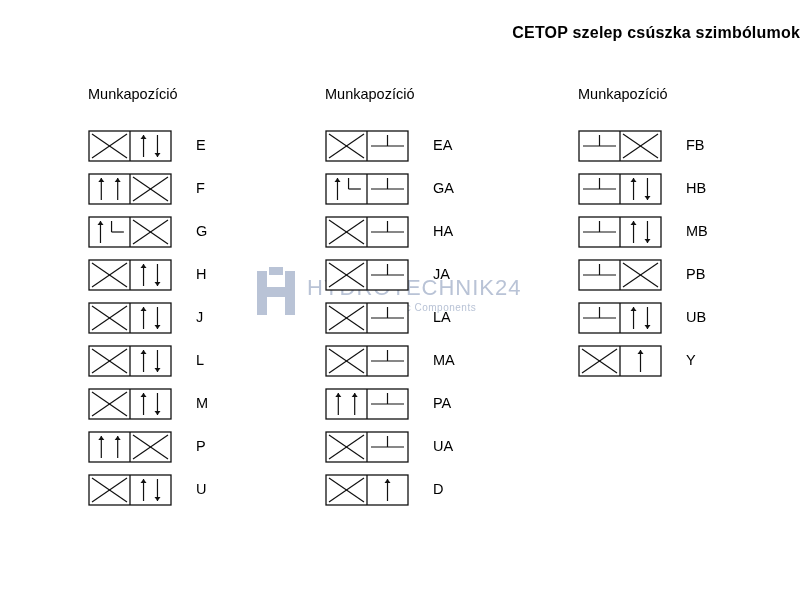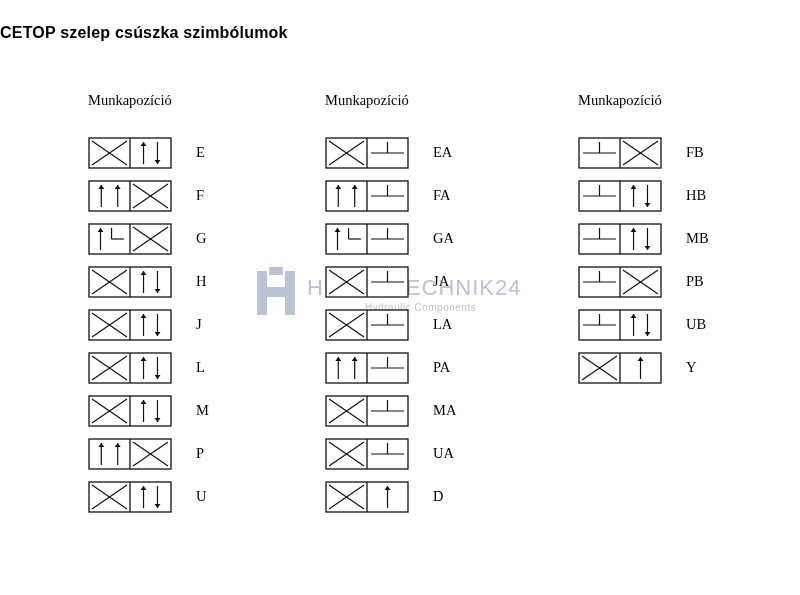--- a/index.html
+++ b/index.html
@@ -13,29 +13,28 @@
     font-family: "Liberation Sans", sans-serif;
     color: #000000;
     position: relative;
     overflow: hidden;
   }
   #page-title {
     position: absolute;
     top: 24px;
     left: 0;
     width: 800px;
-    text-align: left;
+    text-align: right;
     font-size: 16px;
     font-weight: bold;
     letter-spacing: 0.2px;
   }
   .column {
     position: absolute;
-    top: 92px;
-    font-family: Liberation Serif, serif;
+    top: 86px;
   }
   #col-1 { left: 88px; }
   #col-2 { left: 325px; }
   #col-3 { left: 578px; }
   .col-heading {
     font-size: 14.5px;
     font-weight: normal;
     margin: 0 0 22px 0;
     white-space: nowrap;
   }
@@ -269,109 +268,107 @@
           </svg>
         </div>
         <div class="row-label">EA</div>
       </div>
       <div class="row">
         <div class="sym-wrap">
           <svg width="84" height="32" viewBox="0 0 84 32">
             <g transform="translate(1,1)">
               <rect x="0" y="0" width="82" height="30" fill="#fff" stroke="#111111" stroke-width="1.3"></rect>
               <line x1="41" y1="0" x2="41" y2="30" stroke="#111111" stroke-width="1.3"></line>
+              <line x1="11.48" y1="26" x2="11.48" y2="4" stroke="#111111" stroke-width="1.2"></line>
+              <polygon points="11.48,4 8.48,8 14.48,8" fill="#111111"></polygon>
+              <line x1="22.55" y1="4" x2="22.55" y2="15" stroke="#111111" stroke-width="1.2"></line>
+              <line x1="22.55" y1="15" x2="34.85" y2="15" stroke="#111111" stroke-width="1.2"></line>
+              <line x1="45" y1="15" x2="78" y2="15" stroke="#111111" stroke-width="1.2"></line>
+              <line x1="61.5" y1="15" x2="61.5" y2="4" stroke="#111111" stroke-width="1.2"></line>
+            </g>
+          </svg>
+        </div>
+        <div class="row-label">GA</div>
+      </div>
+      <div class="row">
+        <div class="sym-wrap">
+          <svg width="84" height="32" viewBox="0 0 84 32">
+            <g transform="translate(1,1)">
+              <rect x="0" y="0" width="82" height="30" fill="#fff" stroke="#111111" stroke-width="1.3"></rect>
+              <line x1="41" y1="0" x2="41" y2="30" stroke="#111111" stroke-width="1.3"></line>
+              <line x1="3" y1="3" x2="38" y2="27" stroke="#111111" stroke-width="1.2"></line>
+              <line x1="38" y1="3" x2="3" y2="27" stroke="#111111" stroke-width="1.2"></line>
+              <line x1="45" y1="15" x2="78" y2="15" stroke="#111111" stroke-width="1.2"></line>
+              <line x1="61.5" y1="15" x2="61.5" y2="4" stroke="#111111" stroke-width="1.2"></line>
+            </g>
+          </svg>
+        </div>
+        <div class="row-label">HA</div>
+      </div>
+      <div class="row">
+        <div class="sym-wrap">
+          <svg width="84" height="32" viewBox="0 0 84 32">
+            <g transform="translate(1,1)">
+              <rect x="0" y="0" width="82" height="30" fill="#fff" stroke="#111111" stroke-width="1.3"></rect>
+              <line x1="41" y1="0" x2="41" y2="30" stroke="#111111" stroke-width="1.3"></line>
+              <line x1="3" y1="3" x2="38" y2="27" stroke="#111111" stroke-width="1.2"></line>
+              <line x1="38" y1="3" x2="3" y2="27" stroke="#111111" stroke-width="1.2"></line>
+              <line x1="45" y1="15" x2="78" y2="15" stroke="#111111" stroke-width="1.2"></line>
+              <line x1="61.5" y1="15" x2="61.5" y2="4" stroke="#111111" stroke-width="1.2"></line>
+            </g>
+          </svg>
+        </div>
+        <div class="row-label">JA</div>
+      </div>
+      <div class="row">
+        <div class="sym-wrap">
+          <svg width="84" height="32" viewBox="0 0 84 32">
+            <g transform="translate(1,1)">
+              <rect x="0" y="0" width="82" height="30" fill="#fff" stroke="#111111" stroke-width="1.3"></rect>
+              <line x1="41" y1="0" x2="41" y2="30" stroke="#111111" stroke-width="1.3"></line>
+              <line x1="3" y1="3" x2="38" y2="27" stroke="#111111" stroke-width="1.2"></line>
+              <line x1="38" y1="3" x2="3" y2="27" stroke="#111111" stroke-width="1.2"></line>
+              <line x1="45" y1="15" x2="78" y2="15" stroke="#111111" stroke-width="1.2"></line>
+              <line x1="61.5" y1="15" x2="61.5" y2="4" stroke="#111111" stroke-width="1.2"></line>
+            </g>
+          </svg>
+        </div>
+        <div class="row-label">LA</div>
+      </div>
+      <div class="row">
+        <div class="sym-wrap">
+          <svg width="84" height="32" viewBox="0 0 84 32">
+            <g transform="translate(1,1)">
+              <rect x="0" y="0" width="82" height="30" fill="#fff" stroke="#111111" stroke-width="1.3"></rect>
+              <line x1="41" y1="0" x2="41" y2="30" stroke="#111111" stroke-width="1.3"></line>
+              <line x1="3" y1="3" x2="38" y2="27" stroke="#111111" stroke-width="1.2"></line>
+              <line x1="38" y1="3" x2="3" y2="27" stroke="#111111" stroke-width="1.2"></line>
+              <line x1="45" y1="15" x2="78" y2="15" stroke="#111111" stroke-width="1.2"></line>
+              <line x1="61.5" y1="15" x2="61.5" y2="4" stroke="#111111" stroke-width="1.2"></line>
+            </g>
+          </svg>
+        </div>
+        <div class="row-label">MA</div>
+      </div>
+      <div class="row">
+        <div class="sym-wrap">
+          <svg width="84" height="32" viewBox="0 0 84 32">
+            <g transform="translate(1,1)">
+              <rect x="0" y="0" width="82" height="30" fill="#fff" stroke="#111111" stroke-width="1.3"></rect>
+              <line x1="41" y1="0" x2="41" y2="30" stroke="#111111" stroke-width="1.3"></line>
               <line x1="12.299999999999999" y1="26" x2="12.299999999999999" y2="4" stroke="#111111" stroke-width="1.2"></line>
               <polygon points="12.299999999999999,4 9.299999999999999,8 15.299999999999999,8" fill="#111111"></polygon>
               <line x1="28.7" y1="26" x2="28.7" y2="4" stroke="#111111" stroke-width="1.2"></line>
               <polygon points="28.7,4 25.7,8 31.7,8" fill="#111111"></polygon>
               <line x1="45" y1="15" x2="78" y2="15" stroke="#111111" stroke-width="1.2"></line>
               <line x1="61.5" y1="15" x2="61.5" y2="4" stroke="#111111" stroke-width="1.2"></line>
             </g>
           </svg>
         </div>
-        <div class="row-label">FA</div>
-      </div>
-      <div class="row">
-        <div class="sym-wrap">
-          <svg width="84" height="32" viewBox="0 0 84 32">
-            <g transform="translate(1,1)">
-              <rect x="0" y="0" width="82" height="30" fill="#fff" stroke="#111111" stroke-width="1.3"></rect>
-              <line x1="41" y1="0" x2="41" y2="30" stroke="#111111" stroke-width="1.3"></line>
-              <line x1="11.48" y1="26" x2="11.48" y2="4" stroke="#111111" stroke-width="1.2"></line>
-              <polygon points="11.48,4 8.48,8 14.48,8" fill="#111111"></polygon>
-              <line x1="22.55" y1="4" x2="22.55" y2="15" stroke="#111111" stroke-width="1.2"></line>
-              <line x1="22.55" y1="15" x2="34.85" y2="15" stroke="#111111" stroke-width="1.2"></line>
-              <line x1="45" y1="15" x2="78" y2="15" stroke="#111111" stroke-width="1.2"></line>
-              <line x1="61.5" y1="15" x2="61.5" y2="4" stroke="#111111" stroke-width="1.2"></line>
-            </g>
-          </svg>
-        </div>
-        <div class="row-label">GA</div>
-      </div>
-      <div class="row">
-        <div class="sym-wrap">
-          <svg width="84" height="32" viewBox="0 0 84 32">
-            <g transform="translate(1,1)">
-              <rect x="0" y="0" width="82" height="30" fill="#fff" stroke="#111111" stroke-width="1.3"></rect>
-              <line x1="41" y1="0" x2="41" y2="30" stroke="#111111" stroke-width="1.3"></line>
-              <line x1="3" y1="3" x2="38" y2="27" stroke="#111111" stroke-width="1.2"></line>
-              <line x1="38" y1="3" x2="3" y2="27" stroke="#111111" stroke-width="1.2"></line>
-              <line x1="45" y1="15" x2="78" y2="15" stroke="#111111" stroke-width="1.2"></line>
-              <line x1="61.5" y1="15" x2="61.5" y2="4" stroke="#111111" stroke-width="1.2"></line>
-            </g>
-          </svg>
-        </div>
-        <div class="row-label">JA</div>
-      </div>
-      <div class="row">
-        <div class="sym-wrap">
-          <svg width="84" height="32" viewBox="0 0 84 32">
-            <g transform="translate(1,1)">
-              <rect x="0" y="0" width="82" height="30" fill="#fff" stroke="#111111" stroke-width="1.3"></rect>
-              <line x1="41" y1="0" x2="41" y2="30" stroke="#111111" stroke-width="1.3"></line>
-              <line x1="3" y1="3" x2="38" y2="27" stroke="#111111" stroke-width="1.2"></line>
-              <line x1="38" y1="3" x2="3" y2="27" stroke="#111111" stroke-width="1.2"></line>
-              <line x1="45" y1="15" x2="78" y2="15" stroke="#111111" stroke-width="1.2"></line>
-              <line x1="61.5" y1="15" x2="61.5" y2="4" stroke="#111111" stroke-width="1.2"></line>
-            </g>
-          </svg>
-        </div>
-        <div class="row-label">LA</div>
-      </div>
-      <div class="row">
-        <div class="sym-wrap">
-          <svg width="84" height="32" viewBox="0 0 84 32">
-            <g transform="translate(1,1)">
-              <rect x="0" y="0" width="82" height="30" fill="#fff" stroke="#111111" stroke-width="1.3"></rect>
-              <line x1="41" y1="0" x2="41" y2="30" stroke="#111111" stroke-width="1.3"></line>
-              <line x1="12.299999999999999" y1="26" x2="12.299999999999999" y2="4" stroke="#111111" stroke-width="1.2"></line>
-              <polygon points="12.299999999999999,4 9.299999999999999,8 15.299999999999999,8" fill="#111111"></polygon>
-              <line x1="28.7" y1="26" x2="28.7" y2="4" stroke="#111111" stroke-width="1.2"></line>
-              <polygon points="28.7,4 25.7,8 31.7,8" fill="#111111"></polygon>
-              <line x1="45" y1="15" x2="78" y2="15" stroke="#111111" stroke-width="1.2"></line>
-              <line x1="61.5" y1="15" x2="61.5" y2="4" stroke="#111111" stroke-width="1.2"></line>
-            </g>
-          </svg>
-        </div>
         <div class="row-label">PA</div>
-      </div>
-      <div class="row">
-        <div class="sym-wrap">
-          <svg width="84" height="32" viewBox="0 0 84 32">
-            <g transform="translate(1,1)">
-              <rect x="0" y="0" width="82" height="30" fill="#fff" stroke="#111111" stroke-width="1.3"></rect>
-              <line x1="41" y1="0" x2="41" y2="30" stroke="#111111" stroke-width="1.3"></line>
-              <line x1="3" y1="3" x2="38" y2="27" stroke="#111111" stroke-width="1.2"></line>
-              <line x1="38" y1="3" x2="3" y2="27" stroke="#111111" stroke-width="1.2"></line>
-              <line x1="45" y1="15" x2="78" y2="15" stroke="#111111" stroke-width="1.2"></line>
-              <line x1="61.5" y1="15" x2="61.5" y2="4" stroke="#111111" stroke-width="1.2"></line>
-            </g>
-          </svg>
-        </div>
-        <div class="row-label">MA</div>
       </div>
       <div class="row">
         <div class="sym-wrap">
           <svg width="84" height="32" viewBox="0 0 84 32">
             <g transform="translate(1,1)">
               <rect x="0" y="0" width="82" height="30" fill="#fff" stroke="#111111" stroke-width="1.3"></rect>
               <line x1="41" y1="0" x2="41" y2="30" stroke="#111111" stroke-width="1.3"></line>
               <line x1="3" y1="3" x2="38" y2="27" stroke="#111111" stroke-width="1.2"></line>
               <line x1="38" y1="3" x2="3" y2="27" stroke="#111111" stroke-width="1.2"></line>
               <line x1="45" y1="15" x2="78" y2="15" stroke="#111111" stroke-width="1.2"></line>

